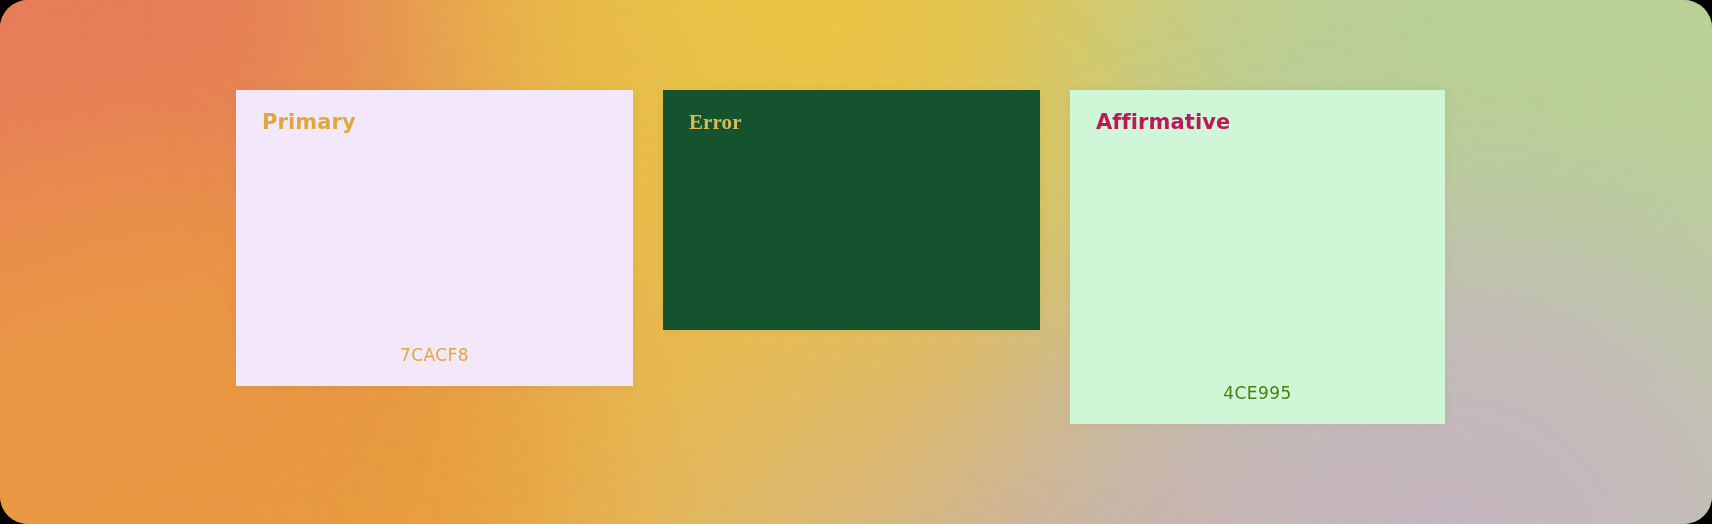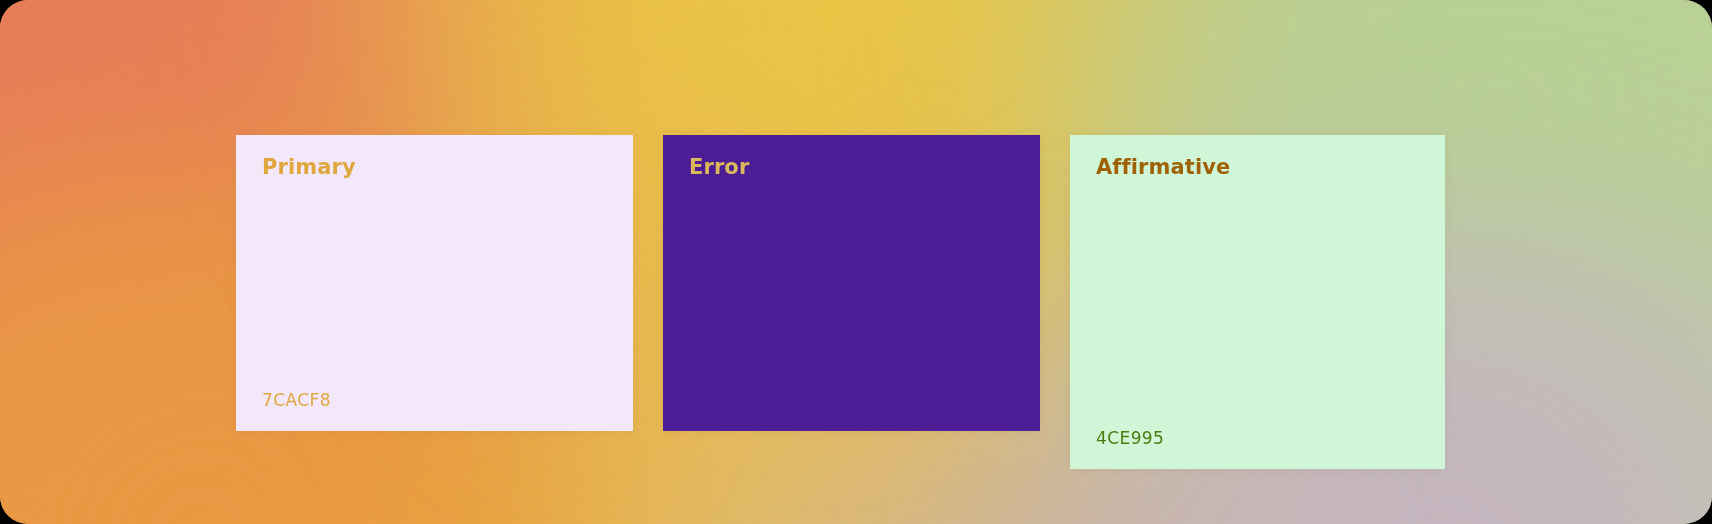--- a/index.html
+++ b/index.html
@@ -131,35 +131,34 @@
   }
 
   .swatch-card {
     position: absolute;
     box-sizing: border-box;
     padding: 22px 26px;
     display: flex;
     flex-direction: column;
     justify-content: space-between;
     box-shadow: 0 1px 10px rgba(120, 80, 40, 0.07);
-    margin-top: 45px;
   }
 
   .swatch-name {
     font-size: 21px;
     font-weight: bold;
     letter-spacing: 0.1px;
     line-height: 1;
   }
 
   .swatch-hex {
     font-size: 17px;
     font-weight: normal;
     letter-spacing: 0.4px;
-    text-align: left;
+    text-align: center;
     line-height: 1;
   }
 </style>
 </head>
 <body>
 
 <div id="stage" style="width: 1712px; height: 524px; border-radius: 28px;">
 
   <div class="bg-base"></div>
   <div class="bg-blob blob-coral"></div>
@@ -170,23 +169,23 @@
   <div class="bg-blob blob-mauve-mid"></div>
   <div class="bg-blob blob-warm-center"></div>
 
   <div class="swatch-row">
 
     <div class="swatch-card" id="card-0" style="left: 236px; top: 90px; width: 397px; height: 296px; background: rgb(243, 232, 250);">
       <div class="swatch-name" style="color: rgb(224, 167, 63);">Primary</div>
       <div class="swatch-hex" style="color: rgb(224, 167, 63);">7CACF8</div>
     </div>
 
-    <div class="swatch-card" id="card-1" style="left: 663px; top: 90px; width: 377px; height: 296px; background: #4c1d95;">
+    <div class="swatch-card" id="card-1" style="left: 663px; top: 90px; width: 377px; height: 240px; background: #14532d; font-family: Liberation Serif, serif;">
       <div class="swatch-name" style="color: rgb(217, 185, 92);">Error</div>
     </div>
 
     <div class="swatch-card" id="card-2" style="left: 1070px; top: 90px; width: 375px; height: 334px; background: rgb(207, 247, 215);">
-      <div class="swatch-name" style="color: #a16207;">Affirmative</div>
+      <div class="swatch-name" style="color: #be185d;">Affirmative</div>
       <div class="swatch-hex" style="color: #4d7c0f;">4CE995</div>
     </div>
 
   </div>
 </div>
 
 </body></html>

